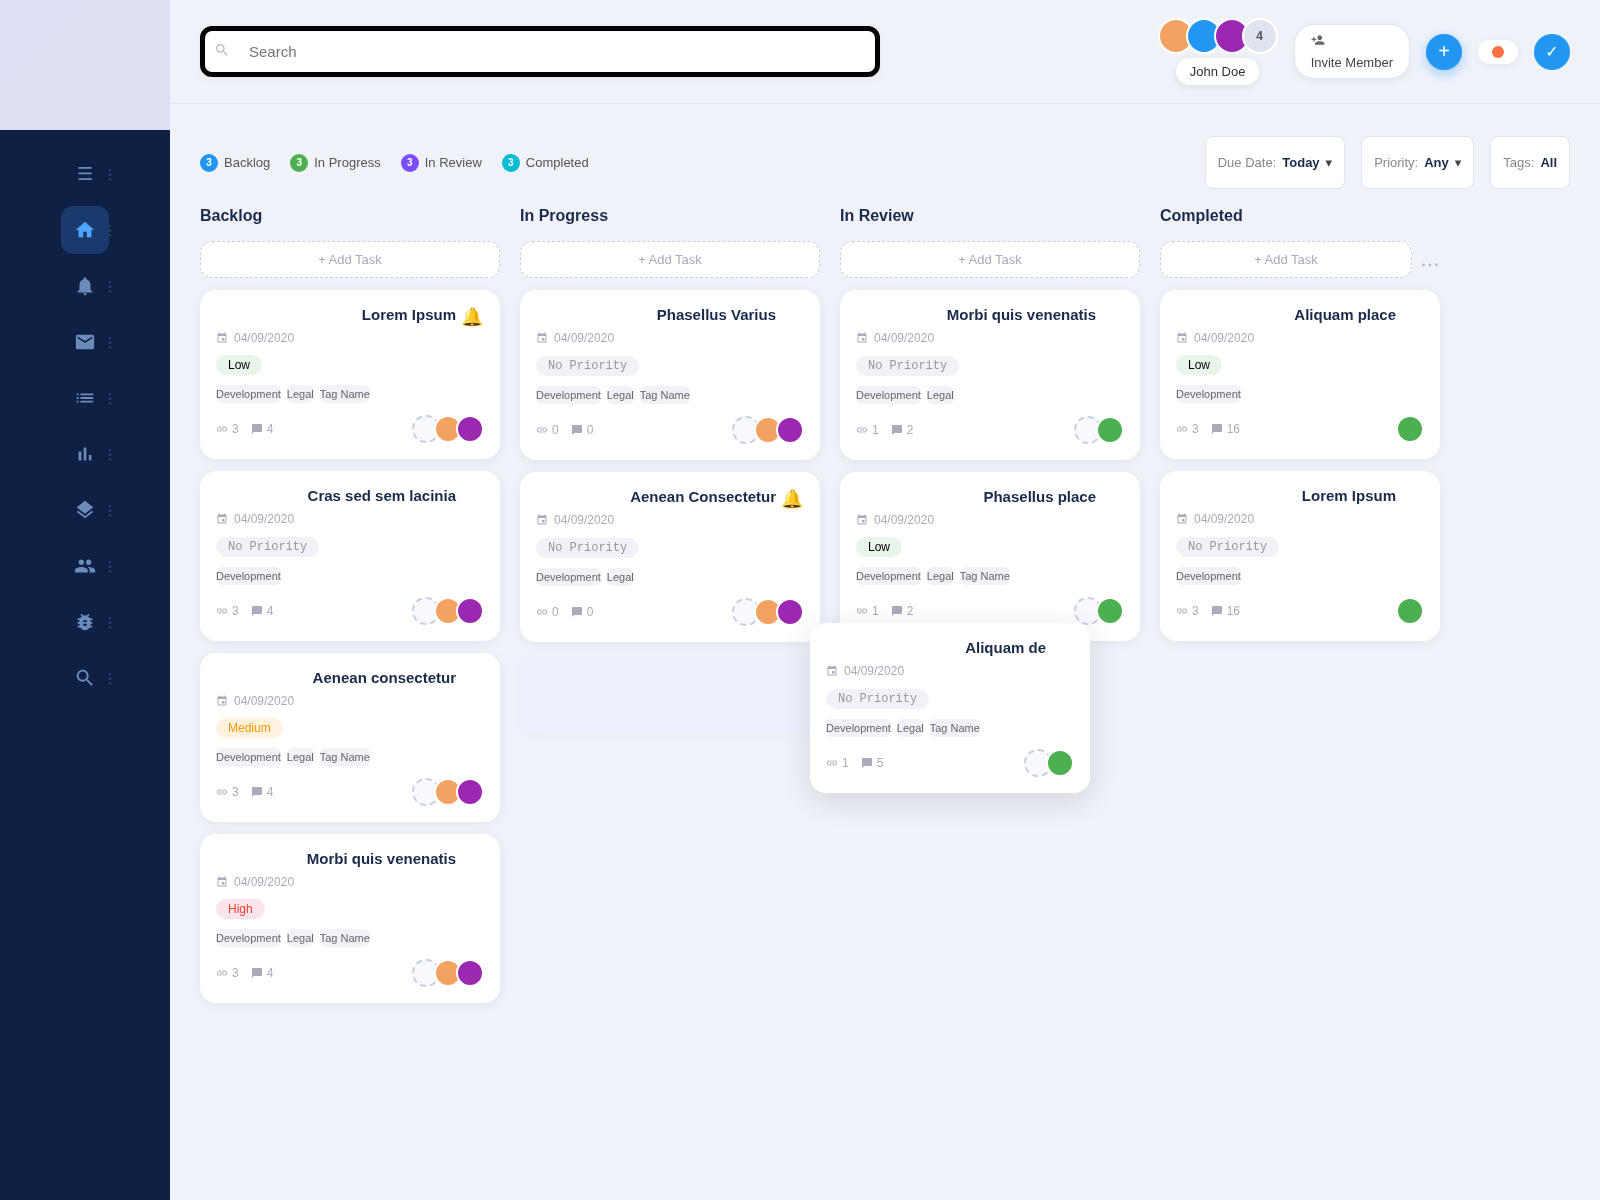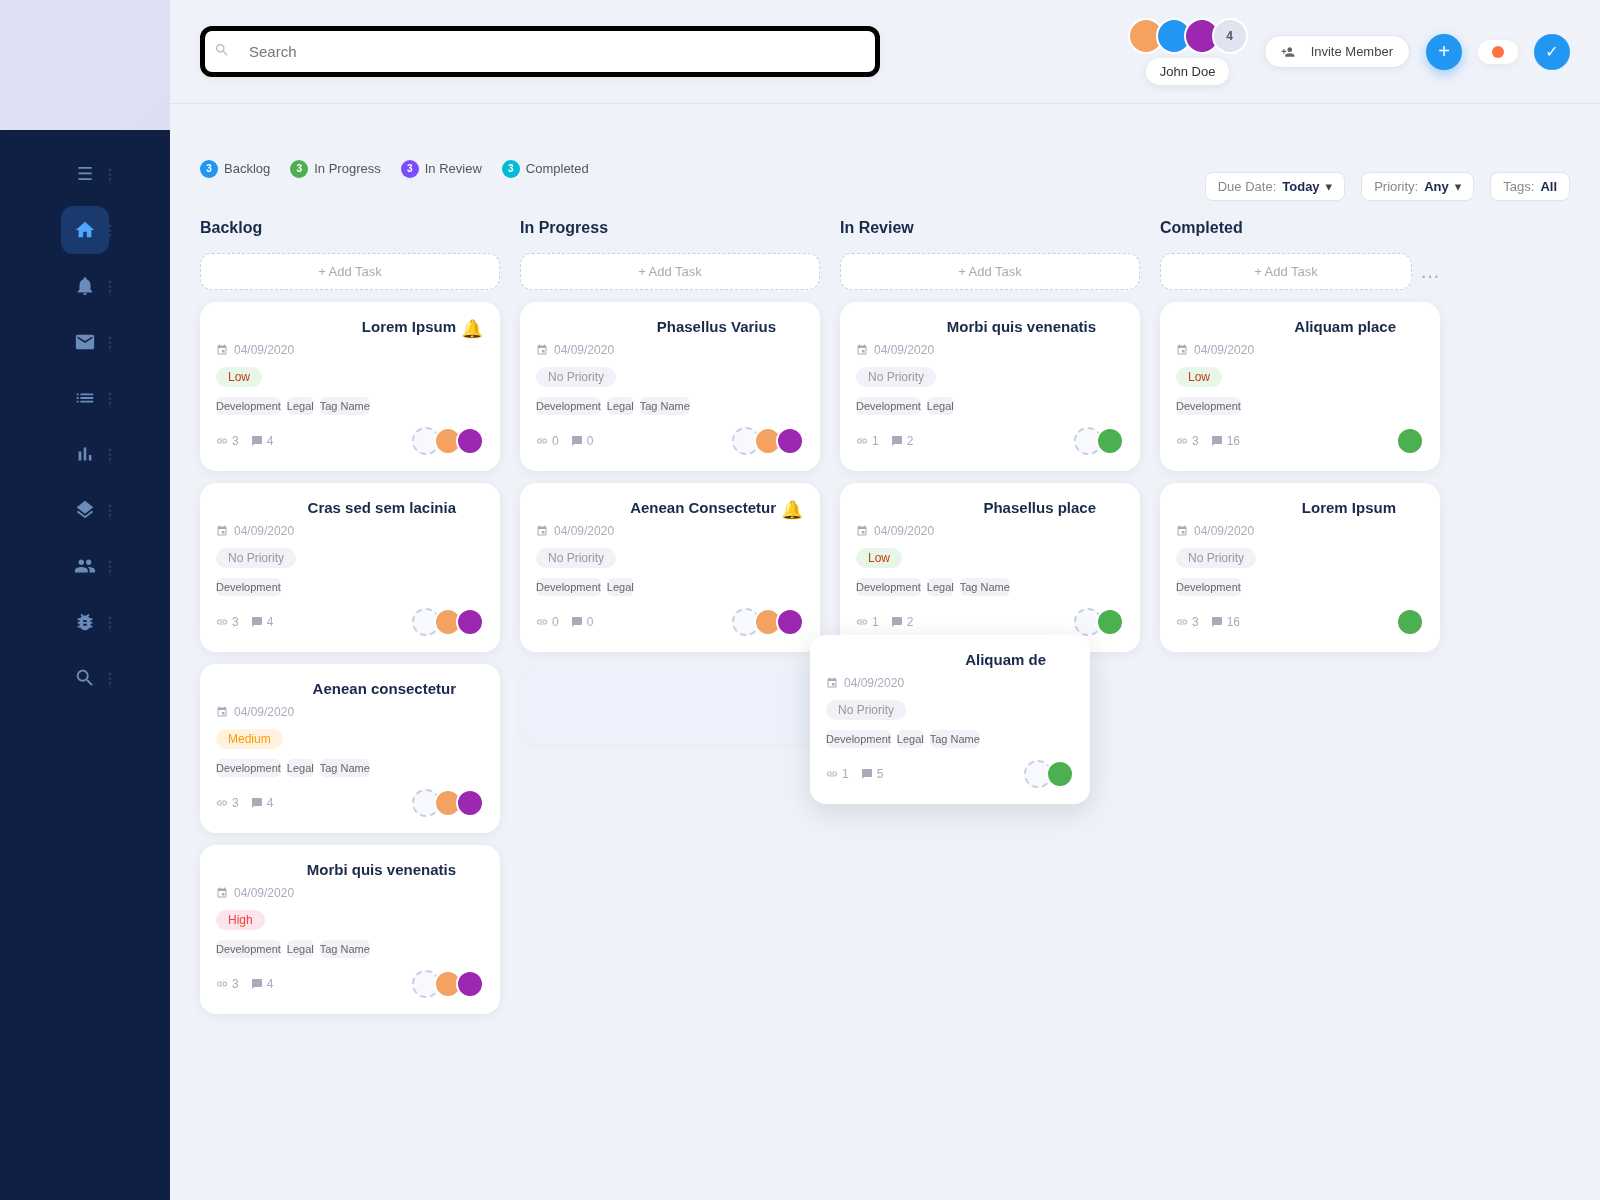--- a/index.html
+++ b/index.html
@@ -156,23 +156,23 @@
 
     .invite-btn {
       background: white;
       border: 1px solid #e0e4f0;
       border-radius: 20px;
       padding: 8px 16px;
       font-size: 13px;
       color: #444;
       cursor: pointer;
       display: flex;
-      align-items: center;
-      gap: 16px;
+      gap: 8px;
       box-shadow: 0 2px 8px rgba(0,0,0,0.05);
+      flex-direction: column;
     }
 
     .add-btn {
       width: 36px;
       height: 36px;
       background: #2196f3;
       border-radius: 50%;
       display: flex;
       align-items: center;
       justify-content: center;
@@ -282,28 +282,27 @@
 
     .filter-controls {
       display: flex;
       align-items: center;
       gap: 16px;
     }
     .filter-select {
       background: white;
       border: 1px solid #e0e4f0;
       border-radius: 8px;
-      padding: 6px 12px;
+      padding: 18px 12px;
       font-size: 13px;
       color: #444;
       cursor: pointer;
       display: flex;
       align-items: center;
       gap: 6px;
-      margin-top: 36px;
     }
     .filter-label {
       color: #888;
       font-size: 13px;
     }
     .filter-value {
       color: #1a2a4a;
       font-weight: 600;
     }
 
@@ -377,24 +376,24 @@
     }
 
     .priority-badge {
       display: inline-block;
       padding: 3px 12px;
       border-radius: 20px;
       font-size: 12px;
       font-weight: 500;
       margin-bottom: 10px;
     }
-    .priority-low { background: #e8f5e9; color: #c2410c; }
+    .priority-low { background: #e8f5e9; color: #000000; }
     .priority-medium { background: #fff3e0; color: #ff9800; }
     .priority-high { background: #fce4ec; color: #f44336; }
-    .priority-none { background: #f0f2f8; color: #999; }
+    .priority-none { background: #f0f2f8; color: #999; font-family: Liberation Mono, monospace; }
 
     .tag-row {
       display: flex;
       flex-wrap: wrap;
       gap: 6px;
       margin-bottom: 12px;
     }
     .tag {
       background: #f0f2f8;
       border-radius: 6px;

